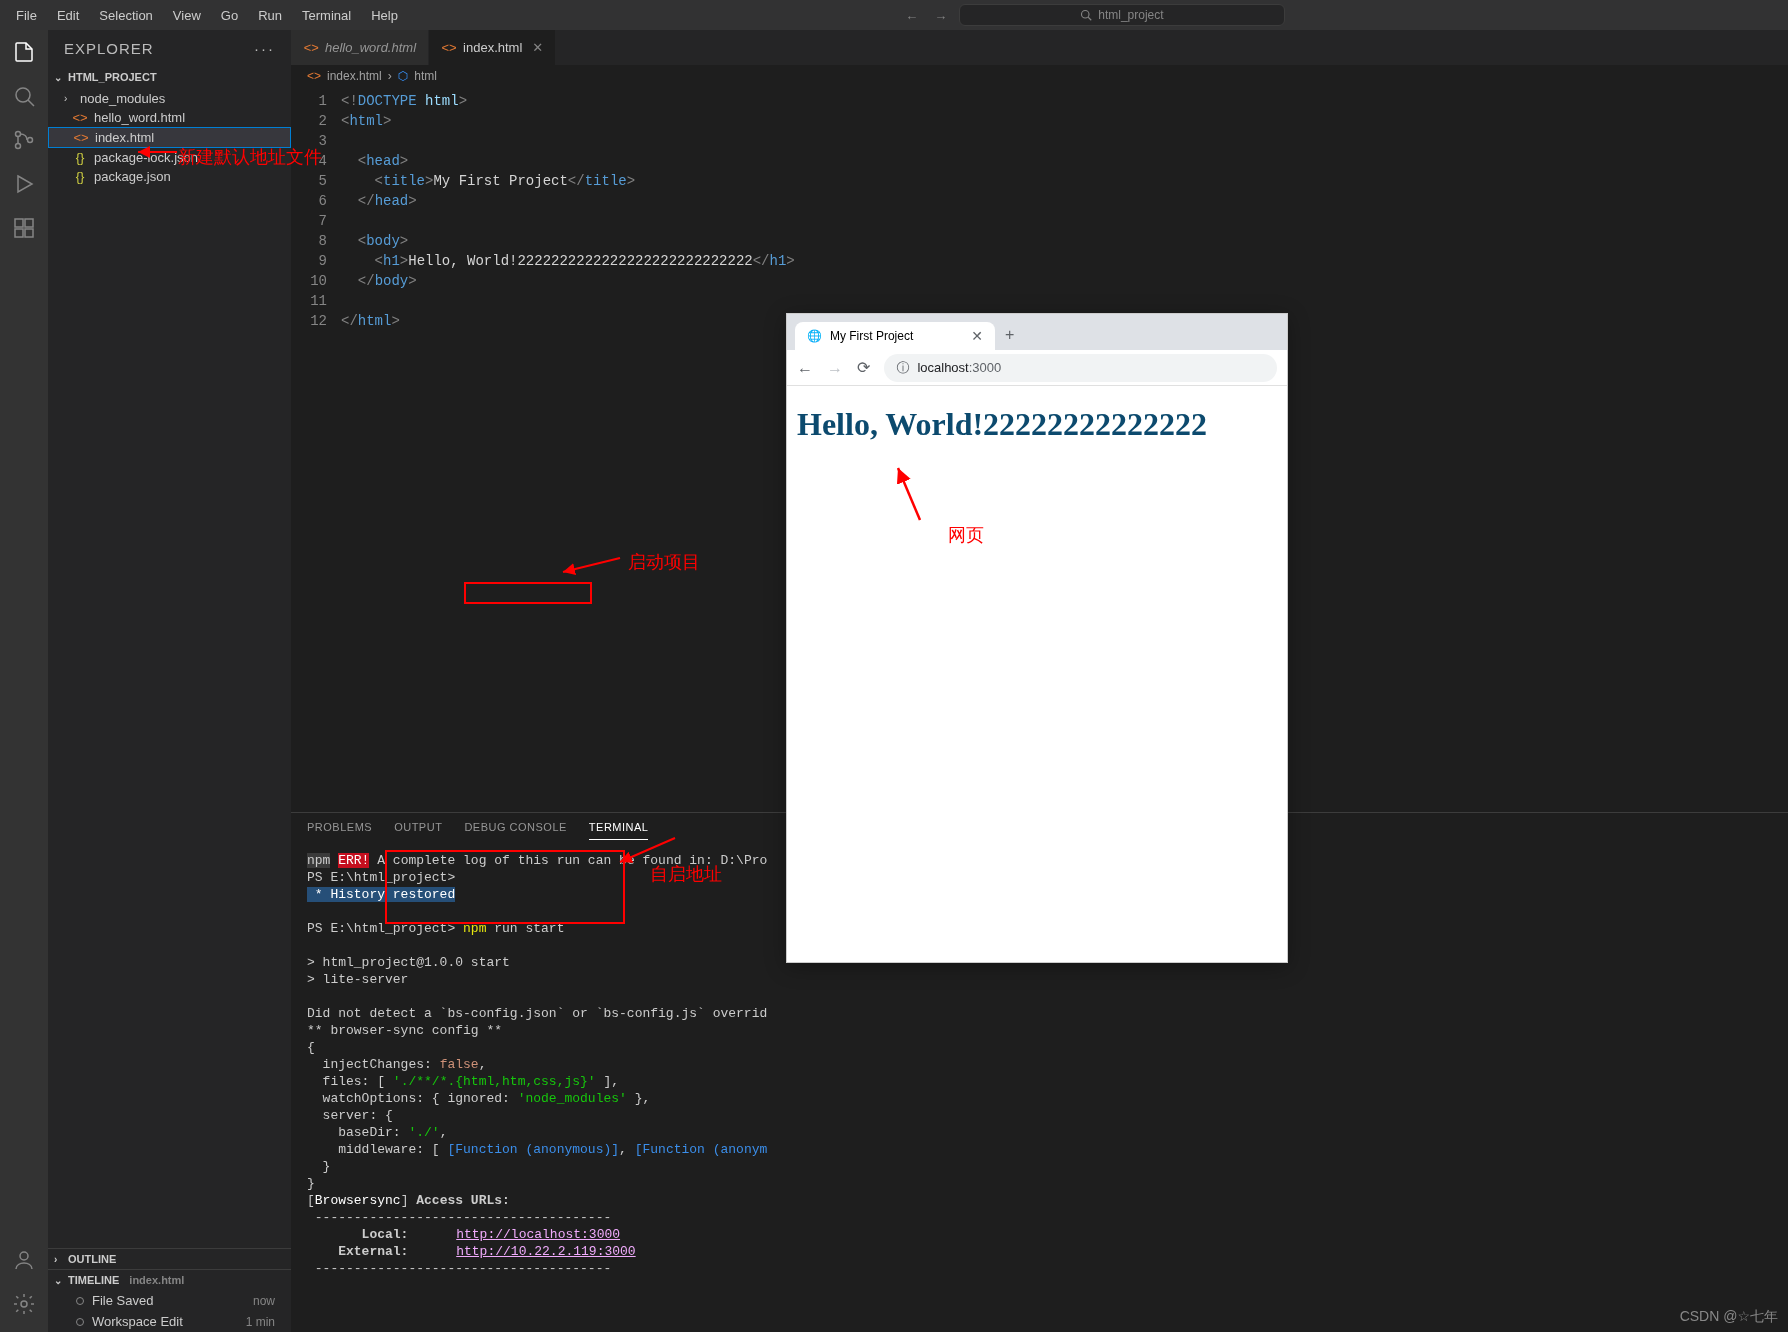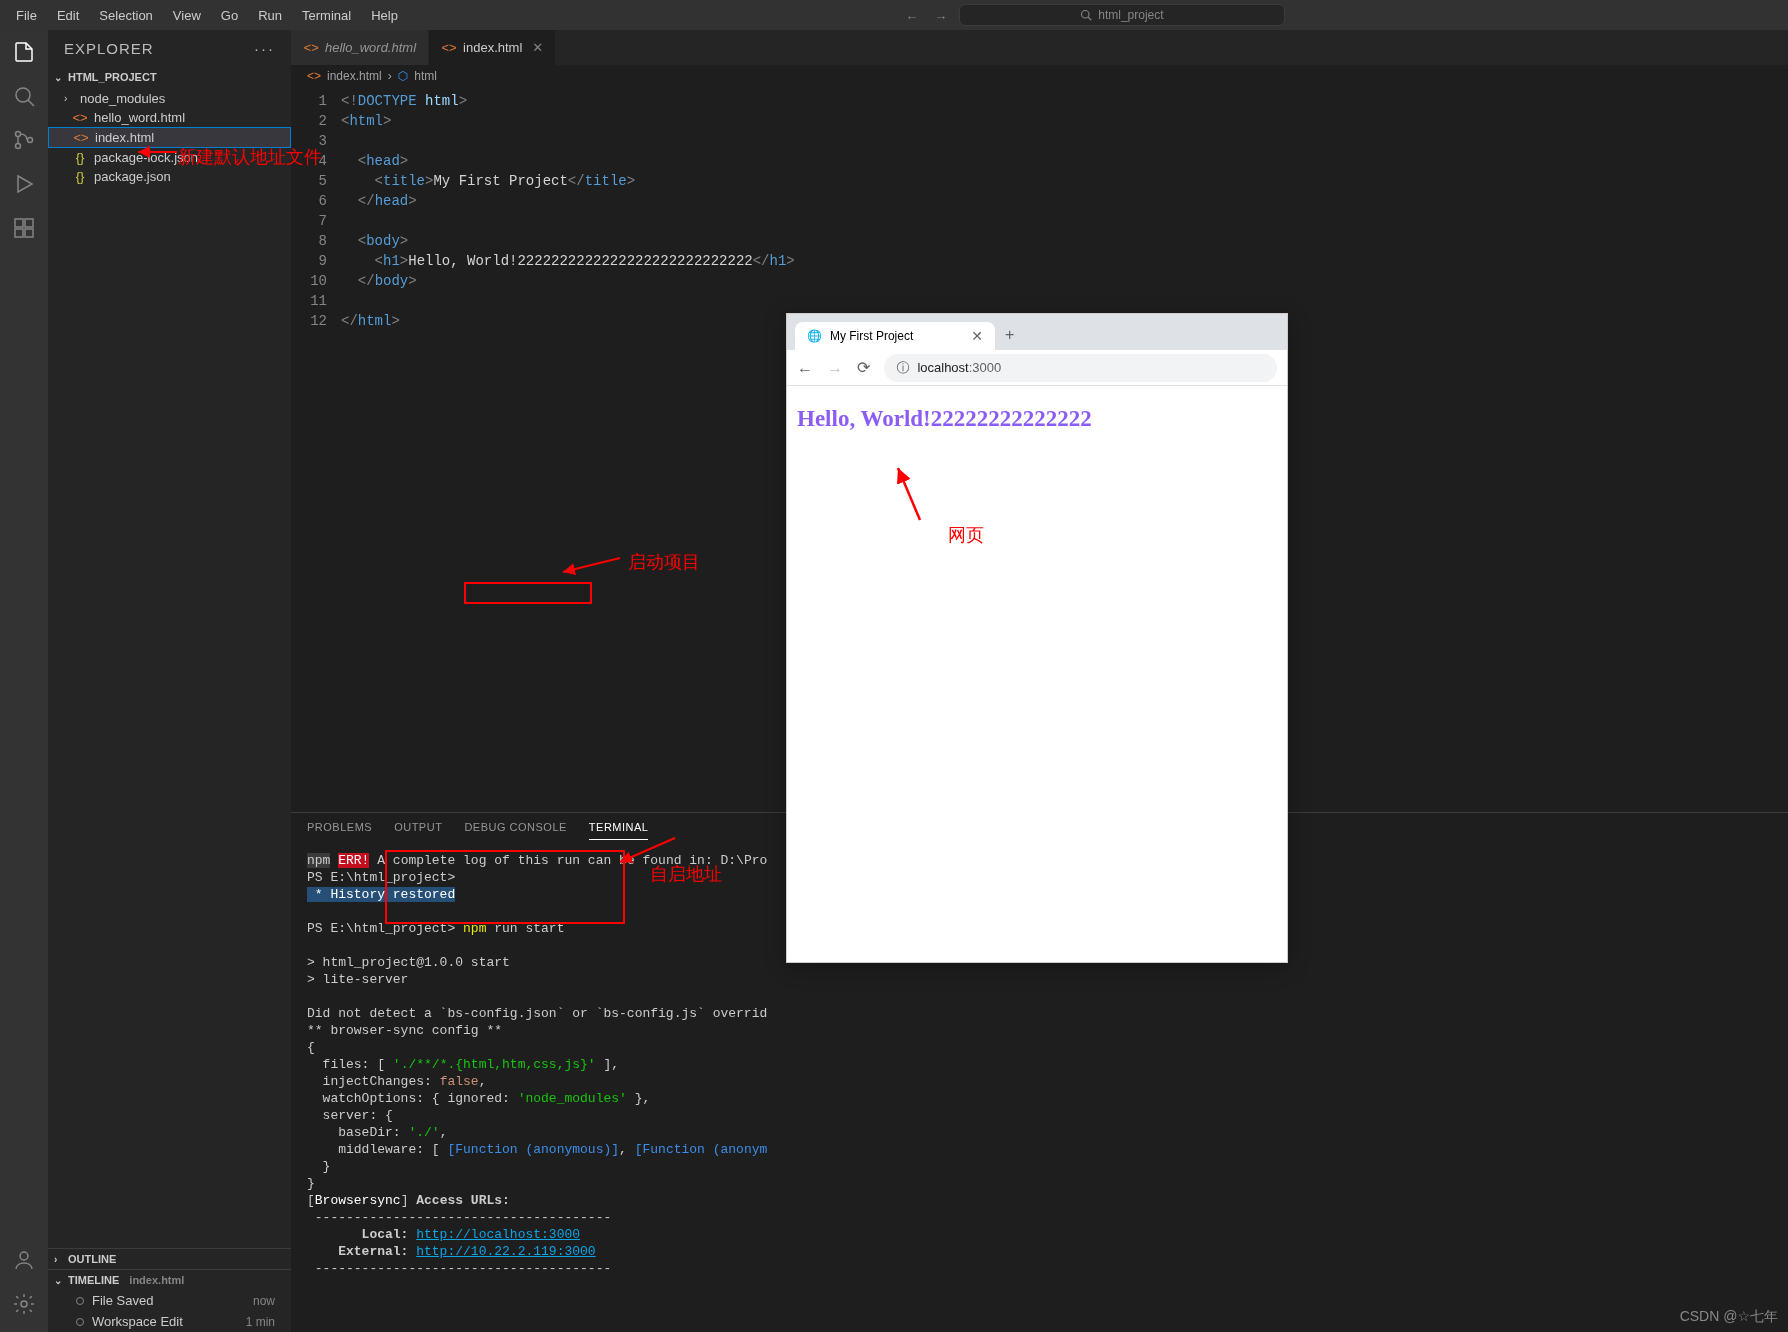--- a/index.html
+++ b/index.html
@@ -216,21 +216,21 @@
     }
     .term-line { white-space: pre; }
     .t-npm { background: #3a3a3a; }
     .t-err { background: #c50f1f; color: #fff; }
     .t-yellow { color: #e5e510; }
     .t-hist { background: #264f78; color: #fff; }
     .t-green { color: #16c60c; }
     .t-false { color: #ce9178; }
     .t-func { color: #3b8eea; }
     .t-bs { color: #ffffff; }
-    .t-url { color: #0ea5e9; text-decoration: underline; }
+    .t-url { color: #f0abfc; text-decoration: underline; margin-left: 40px; }
     
     .annotation {
       position: absolute;
       color: #ff0000;
       font-size: 18px;
       font-family: "Microsoft YaHei", sans-serif;
       pointer-events: none;
       z-index: 50;
     }
     .red-arrow {
@@ -289,21 +289,21 @@
       align-items: center;
       gap: 8px;
       font-size: 13px;
     }
     .browser-url .host { color: #202124; }
     .browser-url .port { color: #5f6368; }
     .browser-content {
       padding: 20px 10px;
       font-family: "Times New Roman", serif;
     }
-    .browser-content h1 { font-size: 23px; font-weight: bold; color: #8b5cf6; white-space: nowrap; overflow: hidden; }
+    .browser-content h1 { font-size: 32px; font-weight: bold; color: #0c4a6e; white-space: nowrap; overflow: hidden; }
     .watermark {
       position: absolute;
       bottom: 6px;
       right: 10px;
       font-size: 14px;
       color: #888888;
       z-index: 200;
     }
     
     .red-overlay-box {
@@ -520,22 +520,22 @@
         <div class="term-line"><span class="t-hist"> * </span><span class="t-hist">History restored</span></div>
         <div class="term-line">&nbsp;</div>
         <div class="term-line"><span>PS E:\html_project&gt; </span><span class="t-yellow">npm</span><span> run start</span></div>
         <div class="term-line">&nbsp;</div>
         <div class="term-line"><span>&gt; html_project@1.0.0 start</span></div>
         <div class="term-line"><span>&gt; lite-server</span></div>
         <div class="term-line">&nbsp;</div>
         <div class="term-line"><span>Did not detect a `bs-config.json` or `bs-config.js` overrid</span></div>
         <div class="term-line"><span>** browser-sync config **</span></div>
         <div class="term-line"><span>{</span></div>
+        <div class="term-line"><span>  injectChanges: </span><span class="t-false">false</span><span>,</span></div>
         <div class="term-line"><span>  files: [ </span><span class="t-green">'./**/*.{html,htm,css,js}'</span><span> ],</span></div>
-        <div class="term-line"><span>  injectChanges: </span><span class="t-false">false</span><span>,</span></div>
         <div class="term-line"><span>  watchOptions: { ignored: </span><span class="t-green">'node_modules'</span><span> },</span></div>
         <div class="term-line"><span>  server: {</span></div>
         <div class="term-line"><span>    baseDir: </span><span class="t-green">'./'</span><span>,</span></div>
         <div class="term-line"><span>    middleware: [ </span><span class="t-func">[Function (anonymous)]</span><span>, </span><span class="t-func">[Function (anonym</span></div>
         <div class="term-line"><span>  }</span></div>
         <div class="term-line"><span>}</span></div>
         <div class="term-line"><span>[</span><span class="t-bs">Browsersync</span><span>] </span><b>Access URLs:</b></div>
         <div class="term-line"><span> --------------------------------------</span></div>
         <div class="term-line"><b>       Local: </b><span class="t-url">http://localhost:3000</span></div>
         <div class="term-line"><b>    External: </b><span class="t-url">http://10.22.2.119:3000</span></div>

